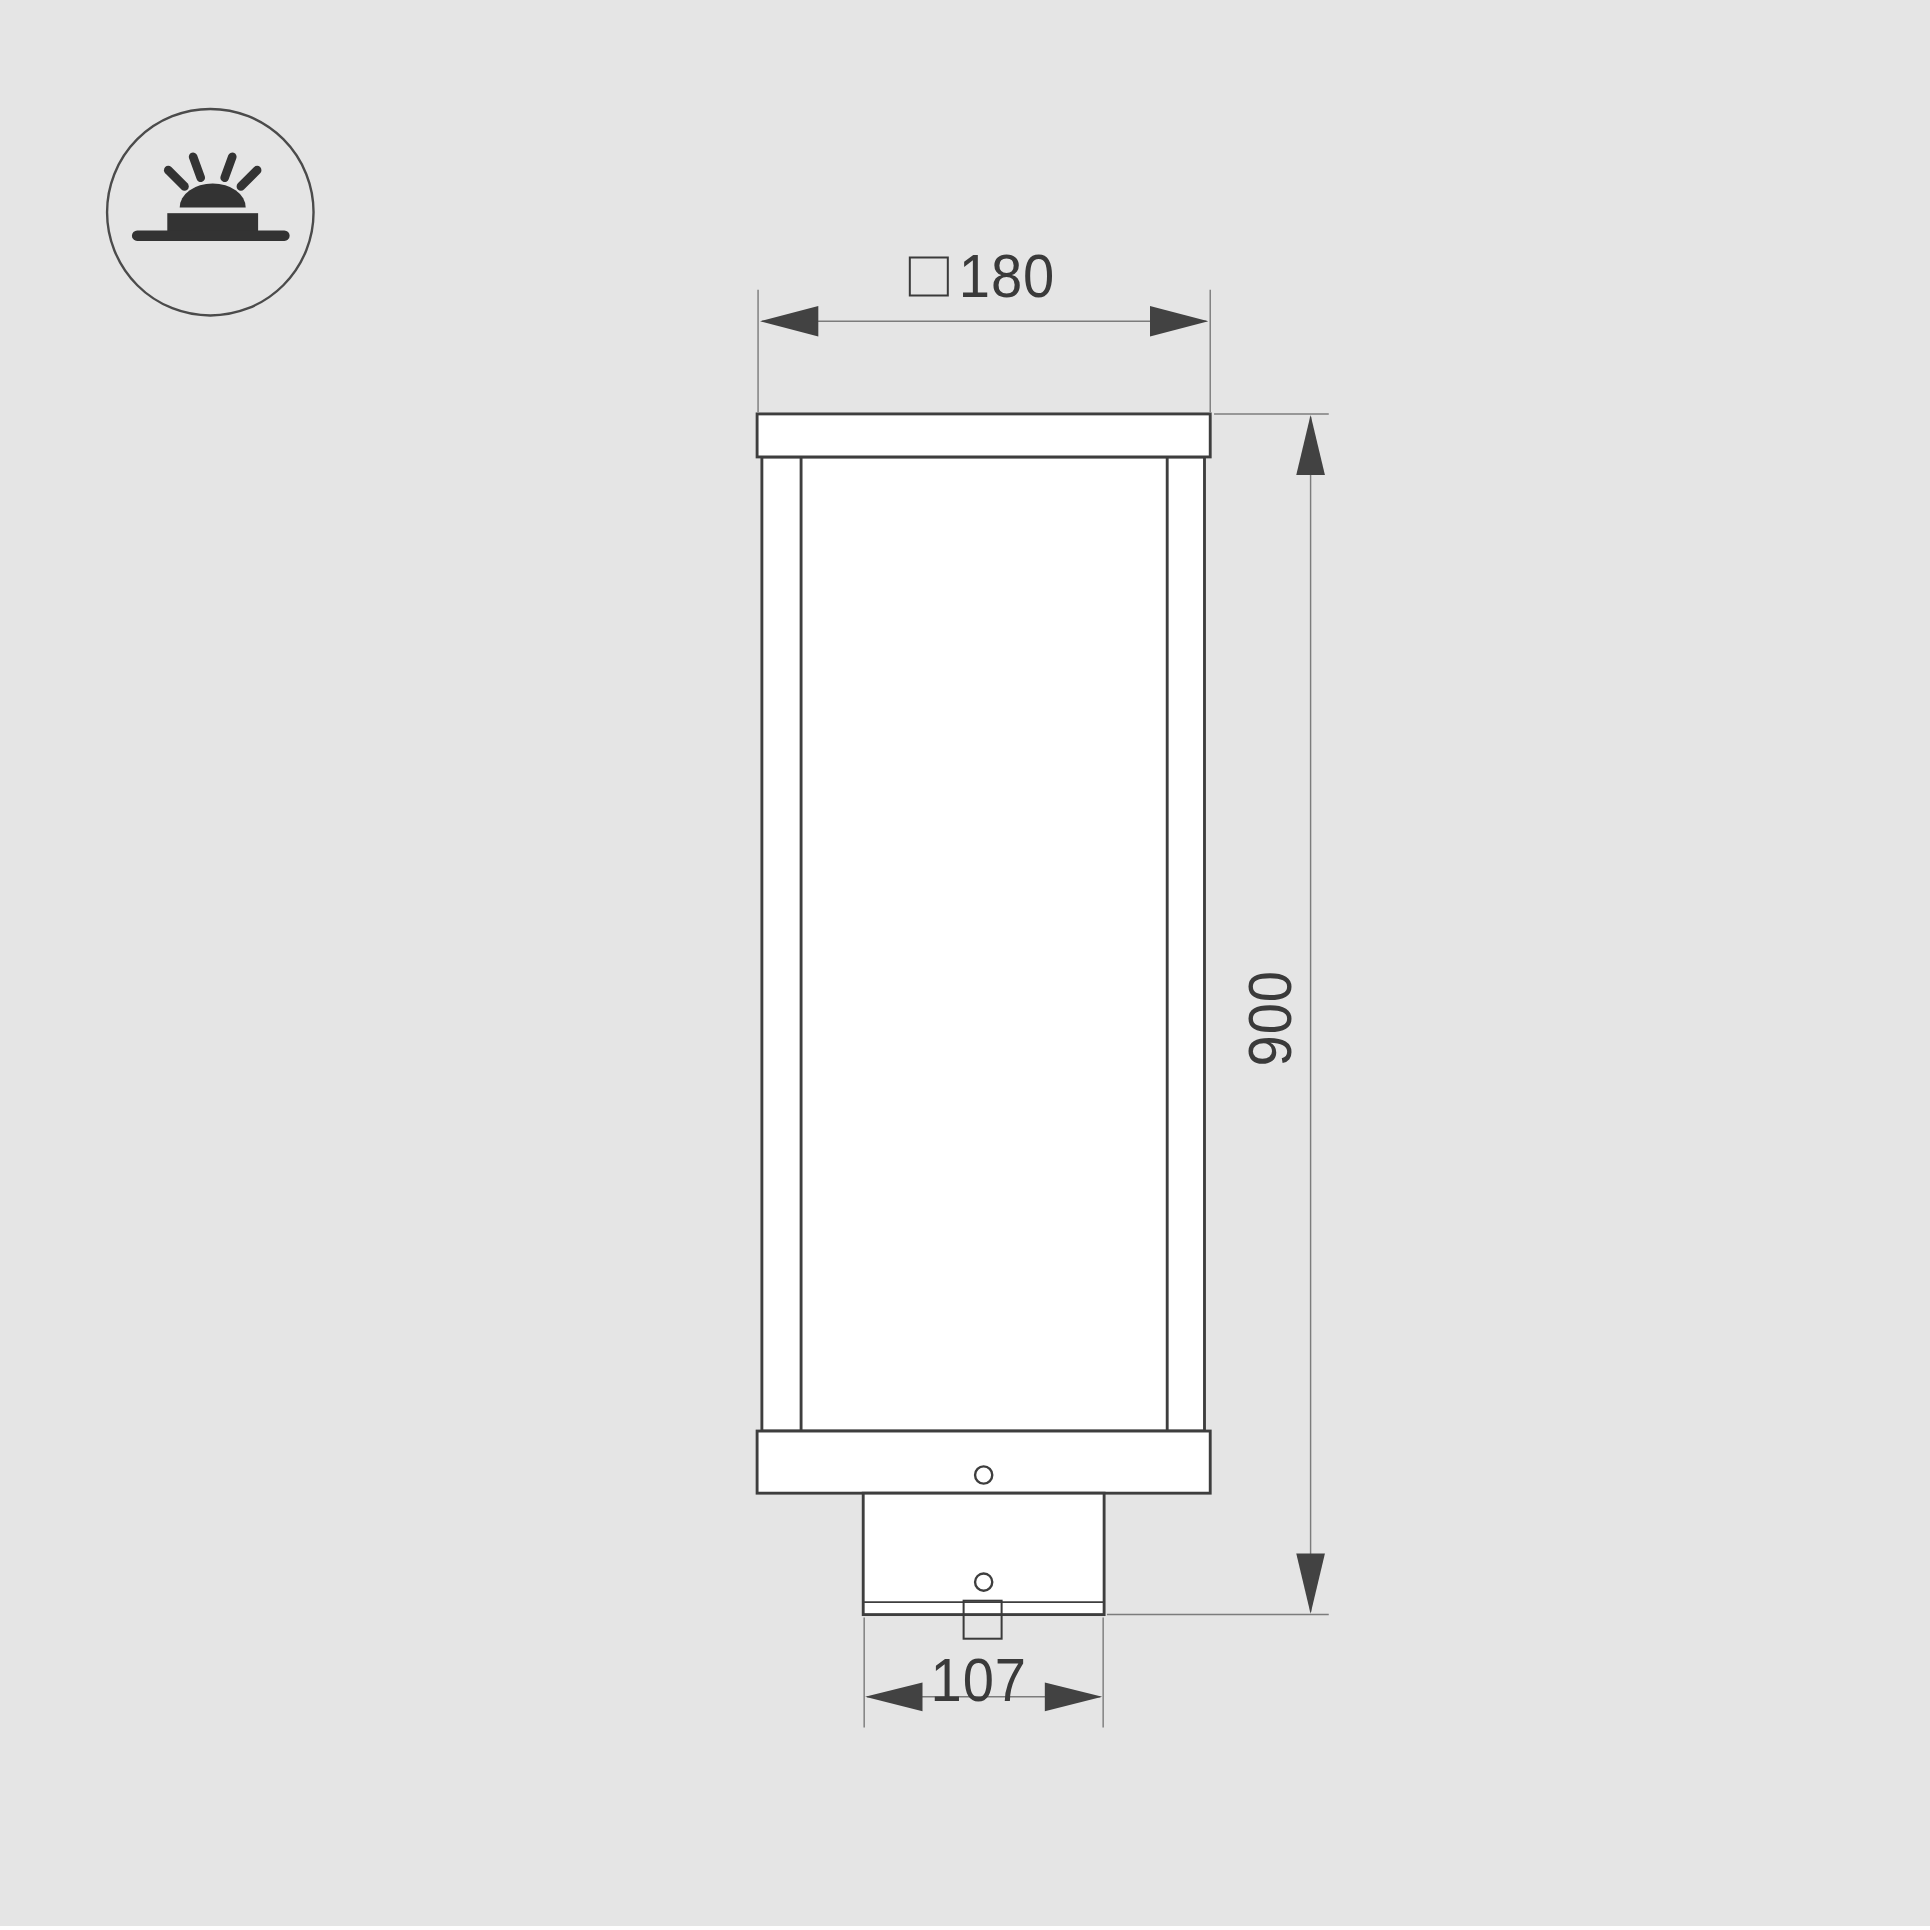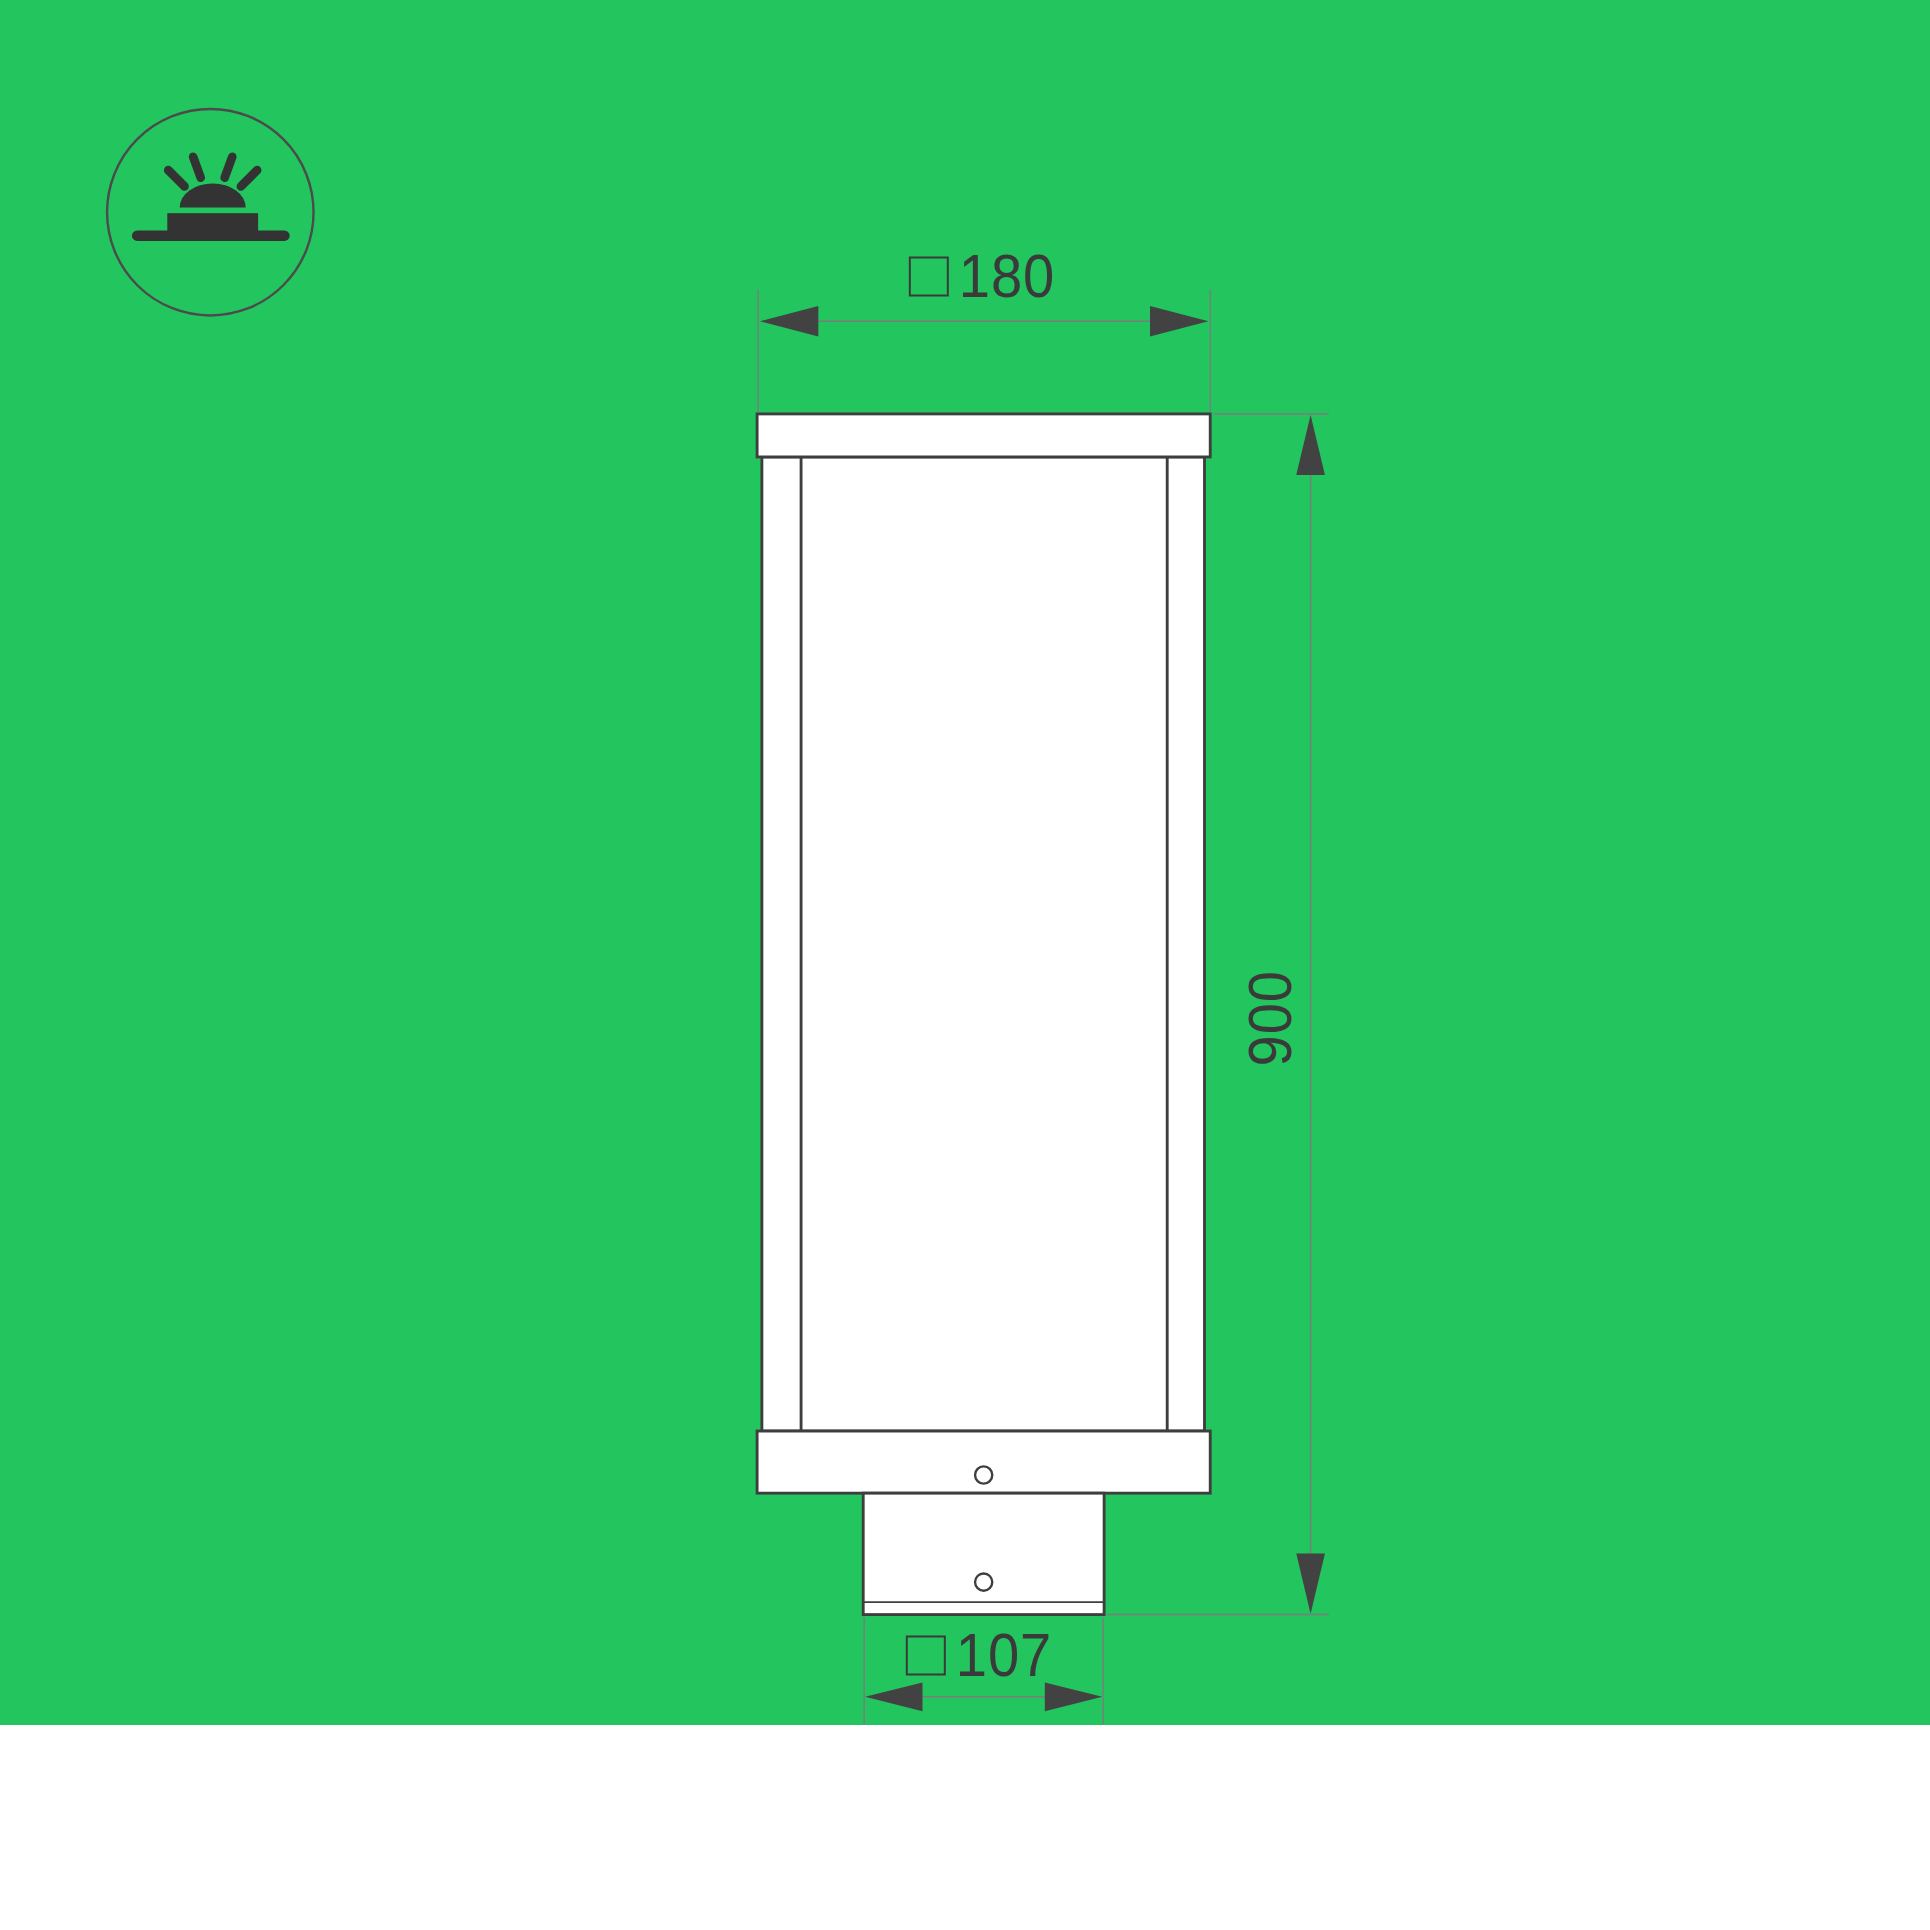--- a/index.html
+++ b/index.html
@@ -3,22 +3,22 @@
 <meta charset="utf-8">
 <style>
   html, body {
     margin: 0;
     padding: 0;
     background: #ffffff;
   }
   .stage {
     position: relative;
     width: 1931px;
-    height: 1725px;
-    background: #22c55e;
+    height: 1926px;
+    background: #e5e5e5;
     font-family: "Liberation Sans", sans-serif;
     overflow: hidden;
   }
   .stage svg.draw {
     position: absolute;
     left: 0;
     top: 0;
   }
   .dim-label {
     position: absolute;
@@ -36,21 +36,21 @@
     transform-origin: left center;
   }
   .square-sym {
     display: inline-block;
     width: 36px;
     height: 36px;
     border: 2.9px solid #3a3a3a;
     background: transparent;
   }
   .label-top    { left: 986px; top: 276px;  transform: translate(-50%, -50%); }
-  .label-base   { left: 983px; top: 1655px; transform: translate(-50%, -50%); }
+  .label-base   { left: 983px; top: 1655px; transform: translate(-50%, -50%); flex-direction: column; }
   .label-height { left: 1270px; top: 1014px; transform: translate(-50%, -50%) rotate(-90deg); }
 </style>
 </head>
 <body>
 
 <div class="stage">
 
   <svg class="draw" width="1931" height="1931" viewBox="0 0 2020 2020">
 
     <g>

